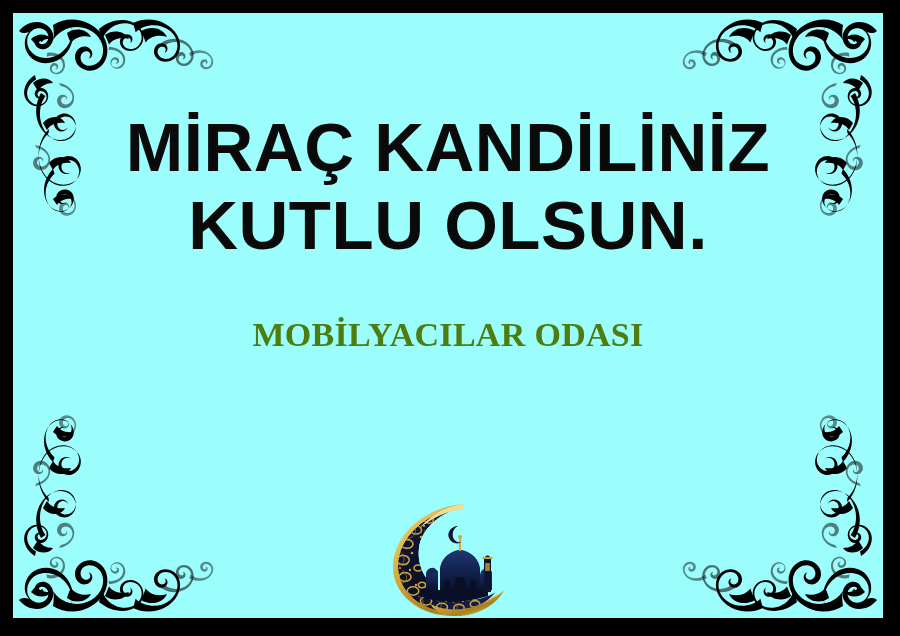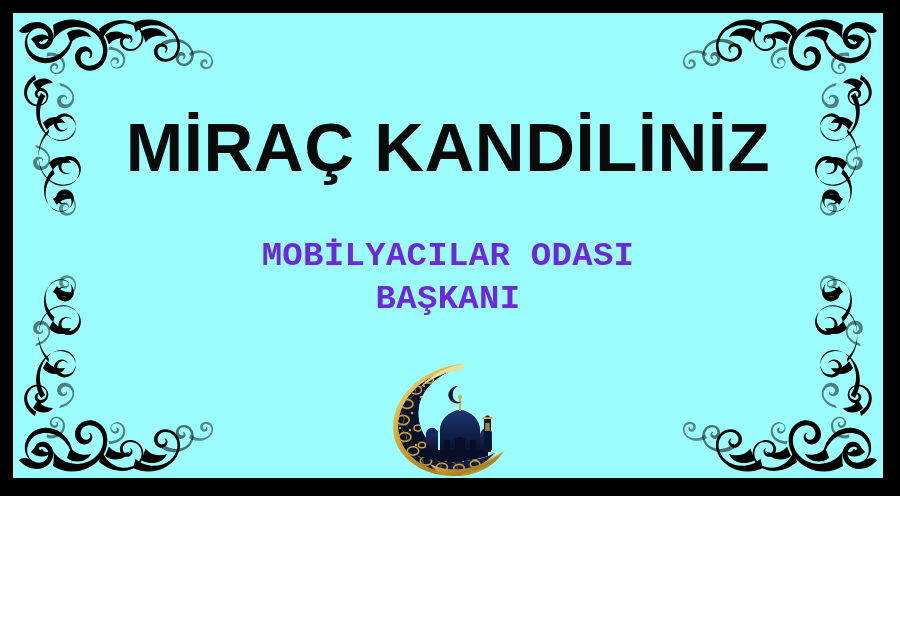--- a/index.html
+++ b/index.html
@@ -11,21 +11,21 @@
     width: 900px;
     height: 636px;
     overflow: hidden;
     font-family: "Liberation Sans", sans-serif;
   }
 
   
   #greeting-card {
     position: relative;
     width: 900px;
-    height: 496px;
+    height: 636px;
     background: #000000;
     box-sizing: border-box;
     padding: 13px 17px 18px 13px;
   }
 
   
   #card-panel {
     position: relative;
     width: 100%;
     height: 100%;
@@ -66,22 +66,22 @@
     letter-spacing: 0.5px;
     white-space: nowrap;
   }
 
   #card-subtitle-block {
     margin-top: 48px;
   }
 
   .subtitle-line {
     display: block;
-    color: #6d28d9;
-    font-family: Liberation Mono, monospace;
+    color: #4d7c0f;
+    font-family: Liberation Serif, serif;
     font-weight: bold;
     font-size: 34px;
     line-height: 43px;
     letter-spacing: 0.3px;
     white-space: nowrap;
   }
 
   
   #crescent-mosque-emblem {
     position: absolute;
@@ -222,25 +222,25 @@
           <path d="M30,110 C36,102 48,102 52,110 C44,108.6 37,111.6 34,117 C32.6,114.6 31.2,112.4 30,110 Z"></path>
           <path d="M36,150 C42,142 54,142 58,150 C50,148.6 43,151.6 40,157 C38.6,154.6 37.2,152.4 36,150 Z"></path>
           <path d="M40,186 C46,180 56,180 59,186 C52.4,185.2 47,187.6 44,192 C42.6,190 41.2,188 40,186 Z"></path>
         </g>
       </svg>
     </div>
 
     <div id="card-text-block">
       <div id="card-headline">
         <span class="headline-line">MİRAÇ KANDİLİNİZ</span>
+        <span class="headline-line">KUTLU OLSUN.</span>
       </div>
 
       <div id="card-subtitle-block">
         <span class="subtitle-line">MOBİLYACILAR ODASI</span>
-        <span class="subtitle-line">BAŞKANI</span>
       </div>
     </div>
 
     <div id="crescent-mosque-emblem">
       <svg viewBox="0 0 152 118" xmlns="http://www.w3.org/2000/svg">
         <defs>
           <linearGradient id="goldGrad" x1="0" y1="0" x2="1" y2="1">
             <stop offset="0%" stop-color="#f4e08a"></stop>
             <stop offset="35%" stop-color="#d4a93a"></stop>
             <stop offset="65%" stop-color="#a8801f"></stop>

